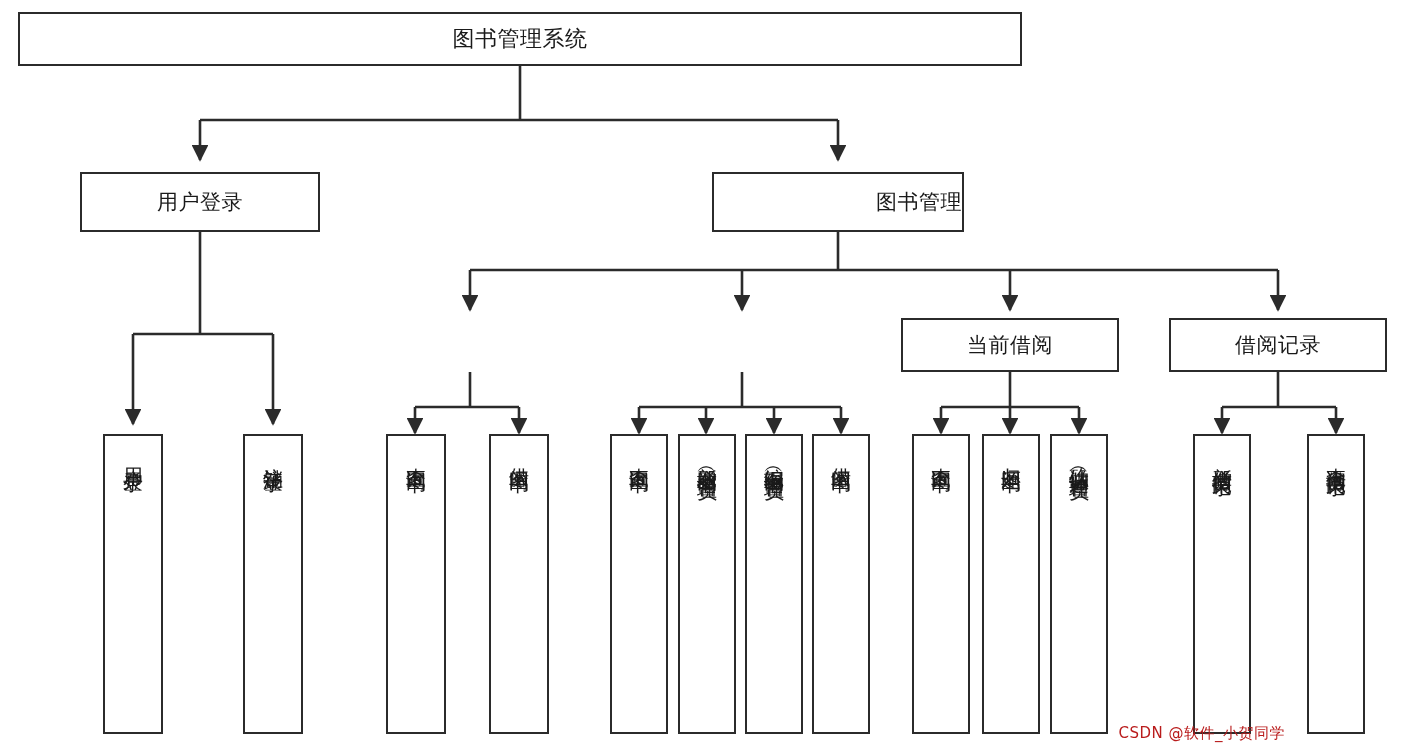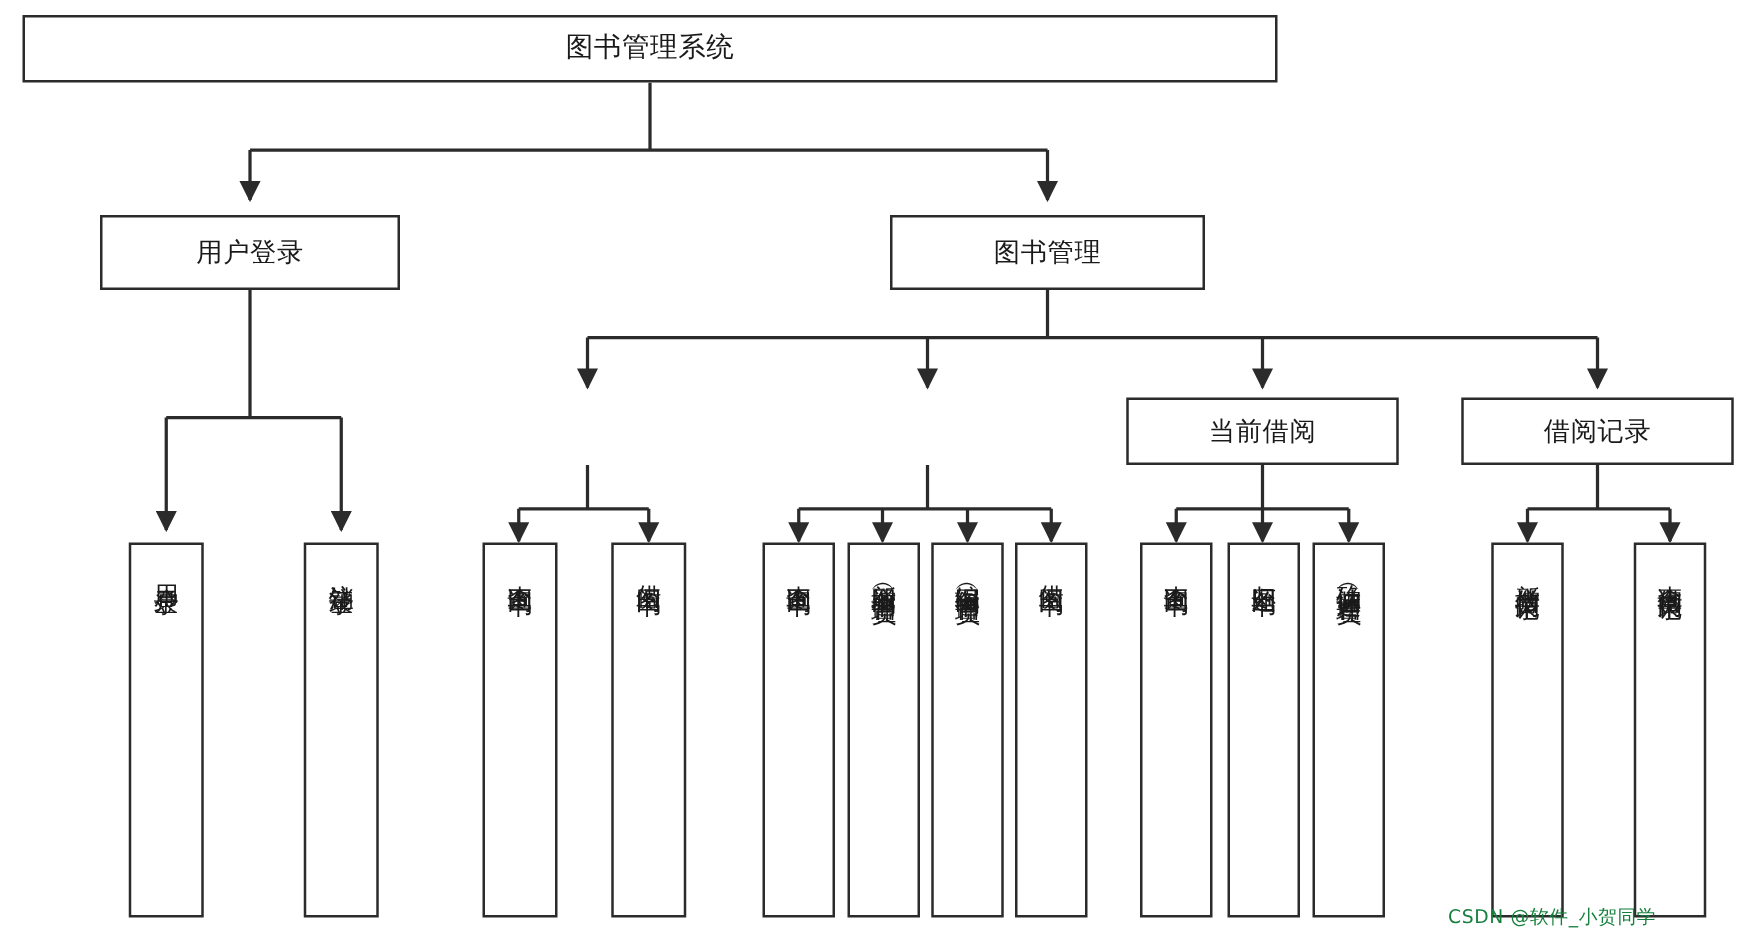--- a/index.html
+++ b/index.html
@@ -5,21 +5,21 @@
 <style>
   html,body{margin:0;padding:0;}
   body{
     width:1405px;height:747px;
     background:#ffffff;
     font-family:"DejaVu Sans","Liberation Sans",sans-serif;
     overflow:hidden;
     position:relative;
   }
   #canvas{
-    position:absolute;left:0;top:0;width:1293px;height:747px;padding-left:40px;
+    position:absolute;left:0;top:0;width:1293px;height:747px;
   }
   
   #wires{
     position:absolute;left:0;top:0;width:1405px;height:747px;
     pointer-events:none;
   }
   .node{
     position:absolute;
     box-sizing:border-box;
     background:#ffffff;
@@ -54,21 +54,21 @@
     line-height:1.45;
     letter-spacing:2px;
     white-space:nowrap;
     height:auto;
   }
   .node.vert.tall .label{font-size:20px;}
   .watermark{
     position:absolute;
     right:8px;bottom:4px;
     font-size:15px;
-    color:#15803d;
+    color:#b91c1c;
     letter-spacing:0.5px;
     z-index:3;
     white-space:nowrap;
     font-family:"DejaVu Sans","Liberation Sans",sans-serif;
   }
 </style>
 </head>
 <body>
 
 <div id="canvas">
@@ -125,21 +125,21 @@
     </g>
   </svg>
 
   <div class="node horiz root" style="left:18px;top:12px;width:1004px;height:54px;">
     <span class="label">图书管理系统</span>
   </div>
 
   <div class="node horiz" style="left:80px;top:172px;width:240px;height:60px;">
     <span class="label">用户登录</span>
   </div>
-  <div class="node horiz" style="left:712px;top:172px;width:252px;height:60px;">
+  <div class="node horiz" style="left:712px;top:172px;width:252px;height:60px;justify-content:flex-end;">
     <span class="label">图书管理</span>
   </div>
 
   <div class="node horiz" style="left:901px;top:318px;width:218px;height:54px;">
     <span class="label">当前借阅</span>
   </div>
   <div class="node horiz" style="left:1169px;top:318px;width:218px;height:54px;">
     <span class="label">借阅记录</span>
   </div>
 

